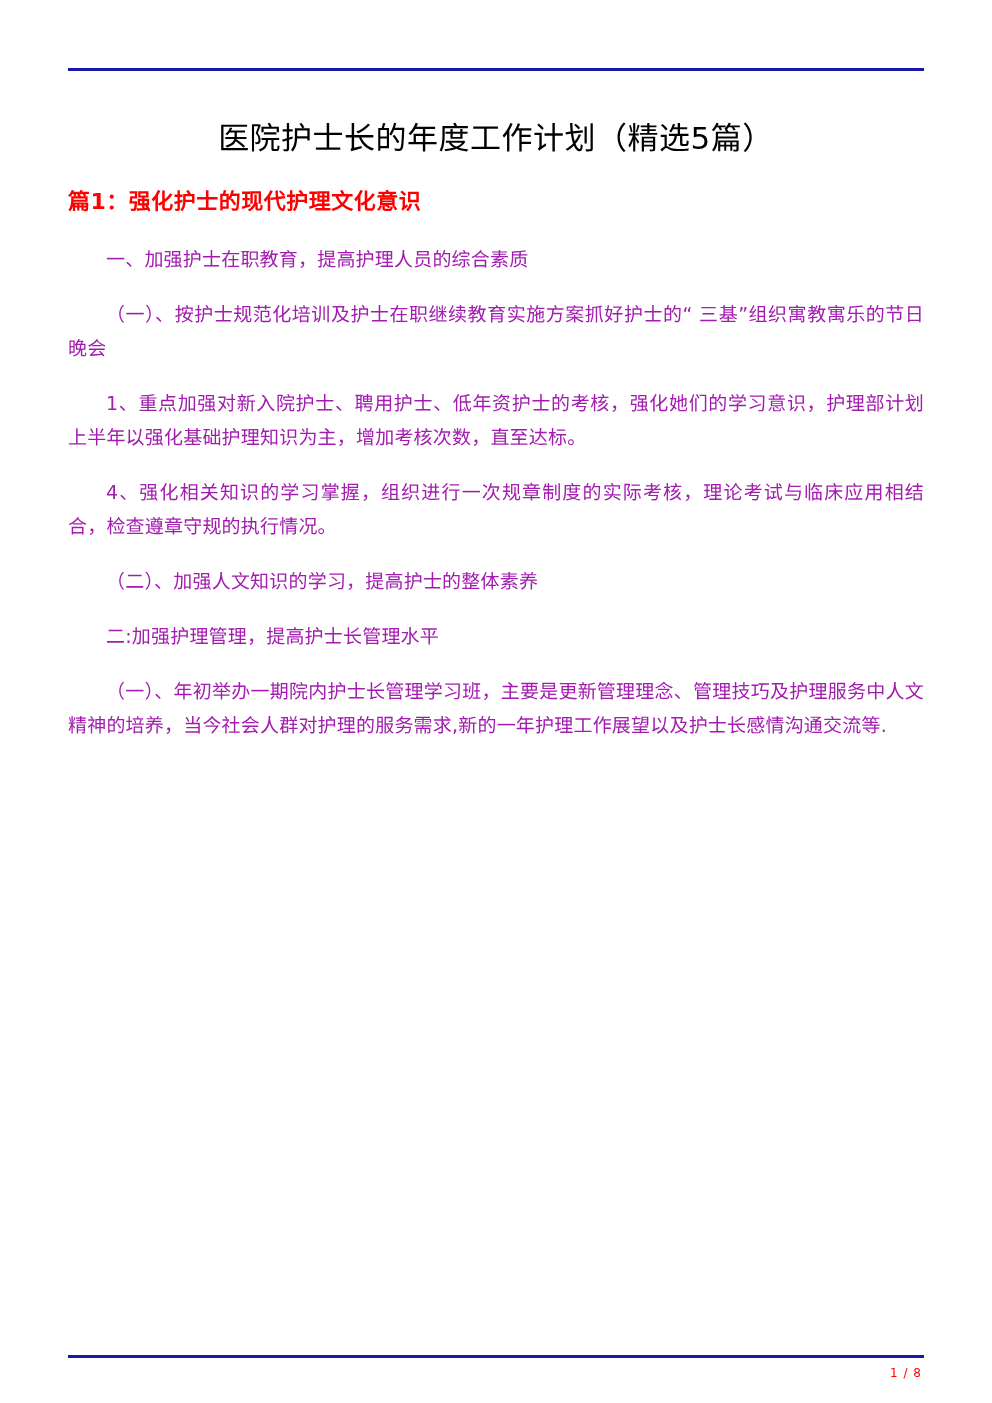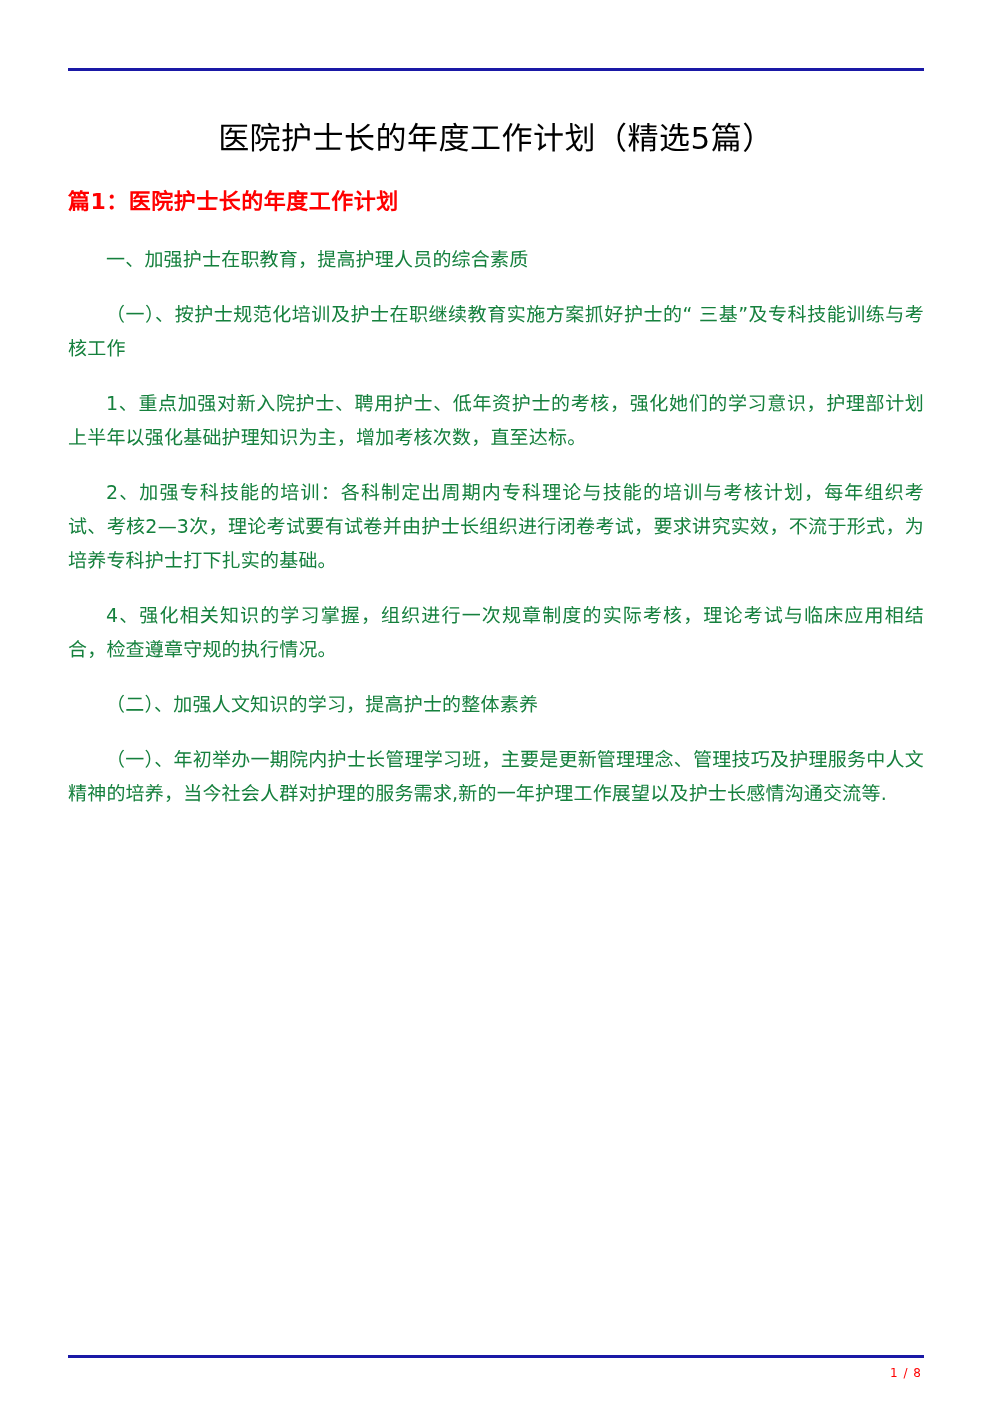--- a/index.html
+++ b/index.html
@@ -72,21 +72,21 @@
     line-height: 28px;
     font-weight: 700;
     color: #ff0000;
     margin: 0 0 26px 0;
     letter-spacing: 0.5px;
   }
 
   p.body-text {
     font-size: 19px;
     line-height: 34px;
-    color: #15803d;
+    color: #a21caf;
     margin: 0 0 21px 0;
     text-indent: 2em;
     text-align: justify;
     text-justify: inter-ideograph;
     word-break: break-all;
     letter-spacing: 0.2px;
   }
   p.body-text:last-child {
     margin-bottom: 0;
     margin-top: 16px;
@@ -96,29 +96,29 @@
 <body>
 
 <div class="page">
 
   <div class="header-rule"></div>
 
   <div class="content">
 
     <h1 class="doc-title">医院护士长的年度工作计划（精选5篇）</h1>
 
-    <h2 class="section-heading">篇1：医院护士长的年度工作计划</h2>
+    <h2 class="section-heading">篇1：强化护士的现代护理文化意识</h2>
 
     <div>
       <p class="body-text">一、加强护士在职教育，提高护理人员的综合素质</p>
-      <p class="body-text">（一）、按护士规范化培训及护士在职继续教育实施方案抓好护士的“ 三基”及专科技能训练与考核工作</p>
+      <p class="body-text">（一）、按护士规范化培训及护士在职继续教育实施方案抓好护士的“ 三基”组织寓教寓乐的节日晚会</p>
       <p class="body-text">1、重点加强对新入院护士、聘用护士、低年资护士的考核，强化她们的学习意识，护理部计划上半年以强化基础护理知识为主，增加考核次数，直至达标。</p>
-      <p class="body-text">2、加强专科技能的培训：各科制定出周期内专科理论与技能的培训与考核计划，每年组织考试、考核2—3次，理论考试要有试卷并由护士长组织进行闭卷考试，要求讲究实效，不流于形式，为培养专科护士打下扎实的基础。</p>
       <p class="body-text">4、强化相关知识的学习掌握，组织进行一次规章制度的实际考核，理论考试与临床应用相结合，检查遵章守规的执行情况。</p>
       <p class="body-text">（二）、加强人文知识的学习，提高护士的整体素养</p>
+      <p class="body-text">二:加强护理管理，提高护士长管理水平</p>
       <p class="body-text">（一）、年初举办一期院内护士长管理学习班，主要是更新管理理念、管理技巧及护理服务中人文精神的培养，当今社会人群对护理的服务需求,新的一年护理工作展望以及护士长感情沟通交流等.</p>
     </div>
 
   </div>
 
   <div class="footer-rule"></div>
   <div class="page-number">1 / 8</div>
 
 </div>
 

